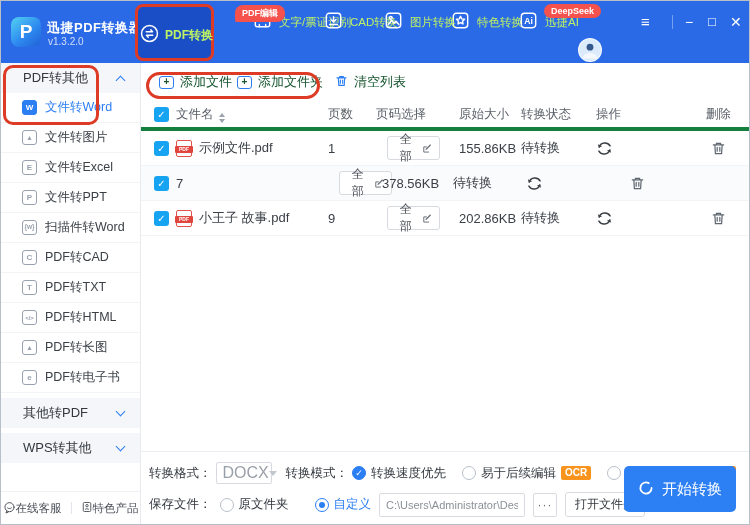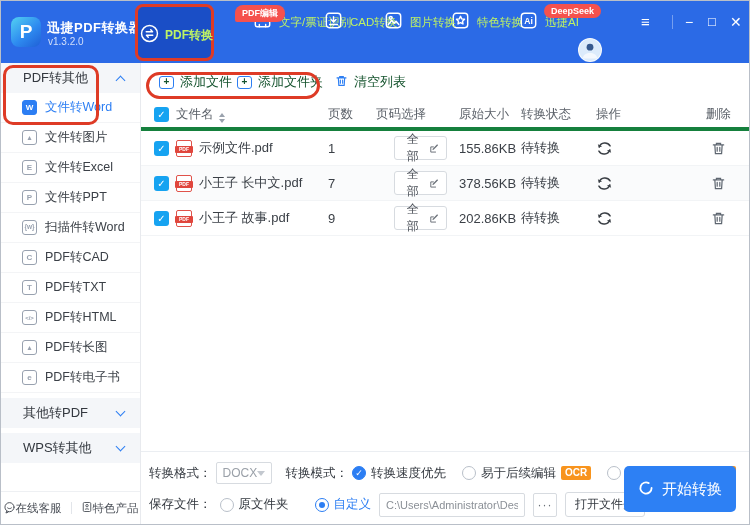--- a/index.html
+++ b/index.html
@@ -72,31 +72,31 @@
   .pdficon .band{position:absolute;left:-2px;right:-2px;top:5px;height:7px;background:#e0463d;border-radius:1px;
     color:#fff;font-size:5px;font-weight:bold;display:flex;align-items:center;justify-content:center;line-height:1;}
   .sort{display:inline-flex;flex-direction:column;gap:2px;margin-left:5px;vertical-align:1px;cursor:pointer;}
   .sort i{width:0;height:0;border-left:3.5px solid transparent;border-right:3.5px solid transparent;}
   .sort .u{border-bottom:4px solid #9aa2ad;}
   .sort .d{border-top:4px solid #9aa2ad;}
   .pad2{padding-left:2px;}
   .pad7{padding-left:7px;}
   .pad8{padding-left:8px;}
   .center{justify-self:center;}
-  .btn-all{margin-left:20px;width:53px;height:24px;border:1px solid #d7dbe0;border-radius:3px;background:#fff;
+  .btn-all{margin-left:13px;width:53px;height:24px;border:1px solid #d7dbe0;border-radius:3px;background:#fff;
     display:flex;align-items:center;justify-content:center;gap:5px;font-size:12px;color:#4a4f57;cursor:pointer;}
   .icon-btn{cursor:pointer;display:flex;align-items:center;}
 
   
   .bottom{position:absolute;left:0;right:0;bottom:0;height:73px;border-top:1px solid #ebeef2;background:#fff;}
   .set-row{position:absolute;left:8px;display:flex;align-items:center;font-size:12.5px;color:#33383f;}
   .row1{top:10px;gap:4px;}
   .row2{top:40px;gap:8px;}
   .sel{width:56px;height:22px;border:1px solid #d7dbe0;border-radius:2px;display:flex;align-items:center;
-    justify-content:space-between;padding:0 6px;font-size:12px;color:#9aa0a8;cursor:pointer;}
+    justify-content:space-between;padding:0 6px;font-size:16px;color:#9aa0a8;cursor:pointer;}
   .caret{width:0;height:0;border-left:4px solid transparent;border-right:4px solid transparent;border-top:5px solid #c3c8cf;}
   .radio{flex:0 0 auto;width:14px;height:14px;border:1px solid #b9c0c9;border-radius:50%;background:#fff;position:relative;cursor:pointer;}
   .radio.checkmark{background:#2c7ef3;border-color:#2c7ef3;}
   .radio.checkmark::after{content:"✓";position:absolute;inset:0;color:#fff;font-size:9px;
     display:flex;align-items:center;justify-content:center;}
   .radio.dot{border-color:#2c7ef3;}
   .radio.dot::after{content:"";position:absolute;inset:3px;border-radius:50%;background:#2c7ef3;}
   .opt{display:flex;align-items:center;gap:5px;}
   .ocr{background:#f8941d;color:#fff;font-size:10px;font-weight:bold;padding:2px 4px;border-radius:2px;line-height:1;}
   .path-input{width:146px;height:24px;border:1px solid #d7dbe0;border-radius:2px;font-size:11px;color:#8b9097;
@@ -354,26 +354,20 @@
         </span>
         <span class="center icon-btn">
           <svg width="15" height="15" viewBox="0 0 16 16" fill="none" stroke="#5e6670" stroke-width="1.3" stroke-linecap="round">
               <path d="M2.5 4.2h11M5.8 4.2V2.6h4.4v1.6M4.1 4.2l.6 9.2h6.6l.6-9.2M6.6 6.8v4M9.4 6.8v4"></path>
             </svg>
         </span>
       </div>
 
       <div class="grid trow alt">
         <span class="cb"></span>
-        <span class="cell-name pad2">
-          <span class="pdficon">
-              <span class="band">PDF</span>
-            </span>
-          <span>小王子 长中文.pdf</span>
-        </span>
         <span class="pad2">7</span>
         <span>
             <button class="btn-all">
           <span>全部</span>
           <svg width="11" height="11" viewBox="0 0 12 12" fill="none" stroke="#6a7078" stroke-width="1.1">
                 <path d="M2 4.2v5.8h5.8M2 4.2h3.4"></path>
                 <path d="M5.2 7.3l5-5-1-1-5 5-.3 1.3z" fill="#6a7078" stroke="none"></path>
               </svg>
         </button>
           </span>

